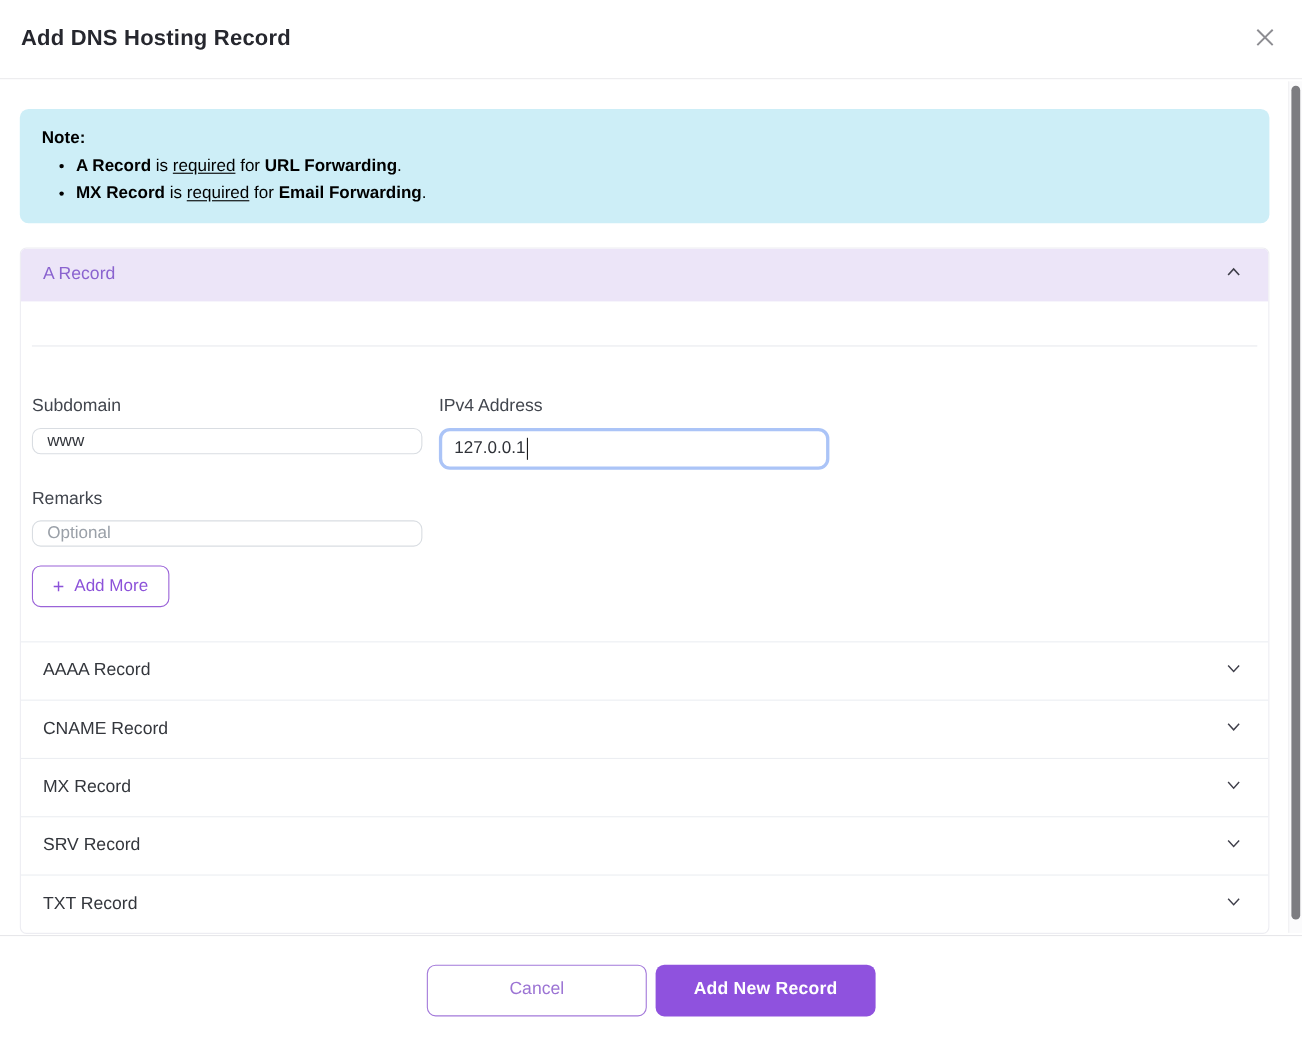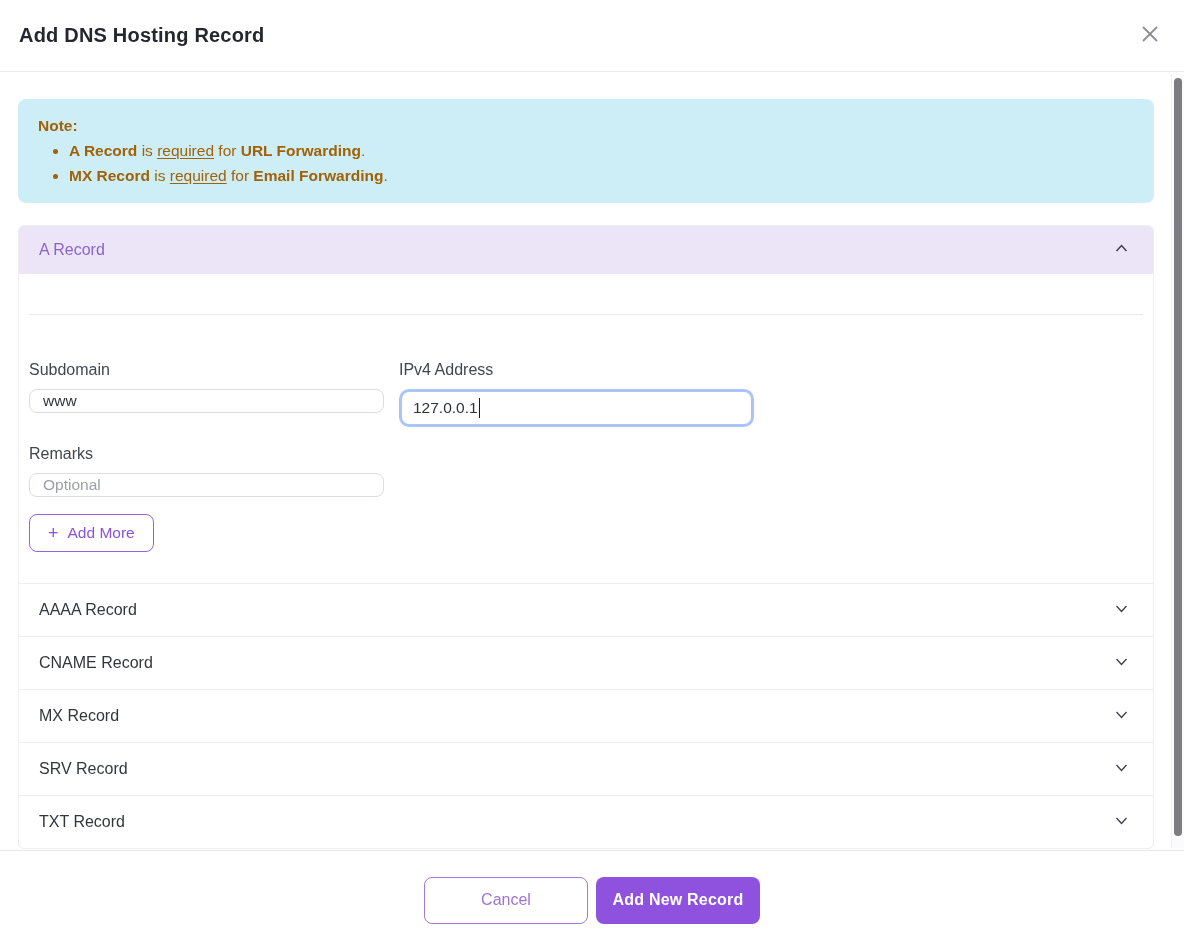--- a/index.html
+++ b/index.html
@@ -14,21 +14,21 @@
 
   
   .scroll-body { position:relative; height:778px; padding:27px 30px 0 18px; overflow:hidden; }
 
   .scrollbar-track { position:absolute; top:2px; right:0; width:13px; height:774px;
                      background:#fbfbfc; border-left:1px solid #f1f1f3; }
   .scrollbar-thumb { position:absolute; top:4px; right:2px; width:8px; height:758px;
                      background:#7d7d81; border-radius:4px; }
 
   
-  .note { background:#cdeef7; border-radius:8px; padding:14px 20px 15px; color:#a16207;
+  .note { background:#cdeef7; border-radius:8px; padding:14px 20px 15px; color:#000000;
           font-size:15.5px; line-height:25px; margin-bottom:22px; }
   .note-title { font-weight:700; }
   .note ul { margin:0; padding-left:31px; list-style:disc; }
   .note .b { font-weight:700; }
   .note .u { text-decoration:underline; text-underline-offset:2px; }
 
   
   .accordion { border:1px solid #ededf2; border-radius:6px; overflow:hidden; background:#fff; }
   .acc-header { height:48px; display:flex; align-items:center; justify-content:space-between;
                 padding:0 23px 0 20px; cursor:pointer; background:#fff; }
@@ -56,21 +56,21 @@
   .mt-18 { margin-top:18px; }
   .btn-add-more { margin-top:17px; height:38px; padding:0 18px; border:1px solid #9a63d8;
                   border-radius:8px; background:#fff; color:#8c52d9; font-size:15.5px;
                   display:inline-flex; align-items:center; gap:9px; cursor:pointer;
                   font-family:"Liberation Sans", sans-serif; }
   .plus-glyph { font-size:18px; line-height:1; }
 
   
   .modal-footer { height:99px; border-top:1px solid #e7e7ea; display:flex; align-items:center;
                   justify-content:center; gap:8px; }
-  .btn { width:164px; height:47px; border-radius:8px; font-size:16px; cursor:pointer;
+  .btn { width:200px; height:47px; border-radius:8px; font-size:16px; cursor:pointer;
          font-family:"Liberation Sans", sans-serif; }
   .btn-cancel { background:#fff; border:1px solid #a379da; color:#9c74d4; }
   .btn-primary { background:#8f52de; border:none; color:#fff; font-weight:700; letter-spacing:.2px;text-align:center; }
 </style>
 </head>
 <body>
 
 <div class="modal-header">
   <div class="modal-title">Add DNS Hosting Record</div>
   <button class="close-btn">

